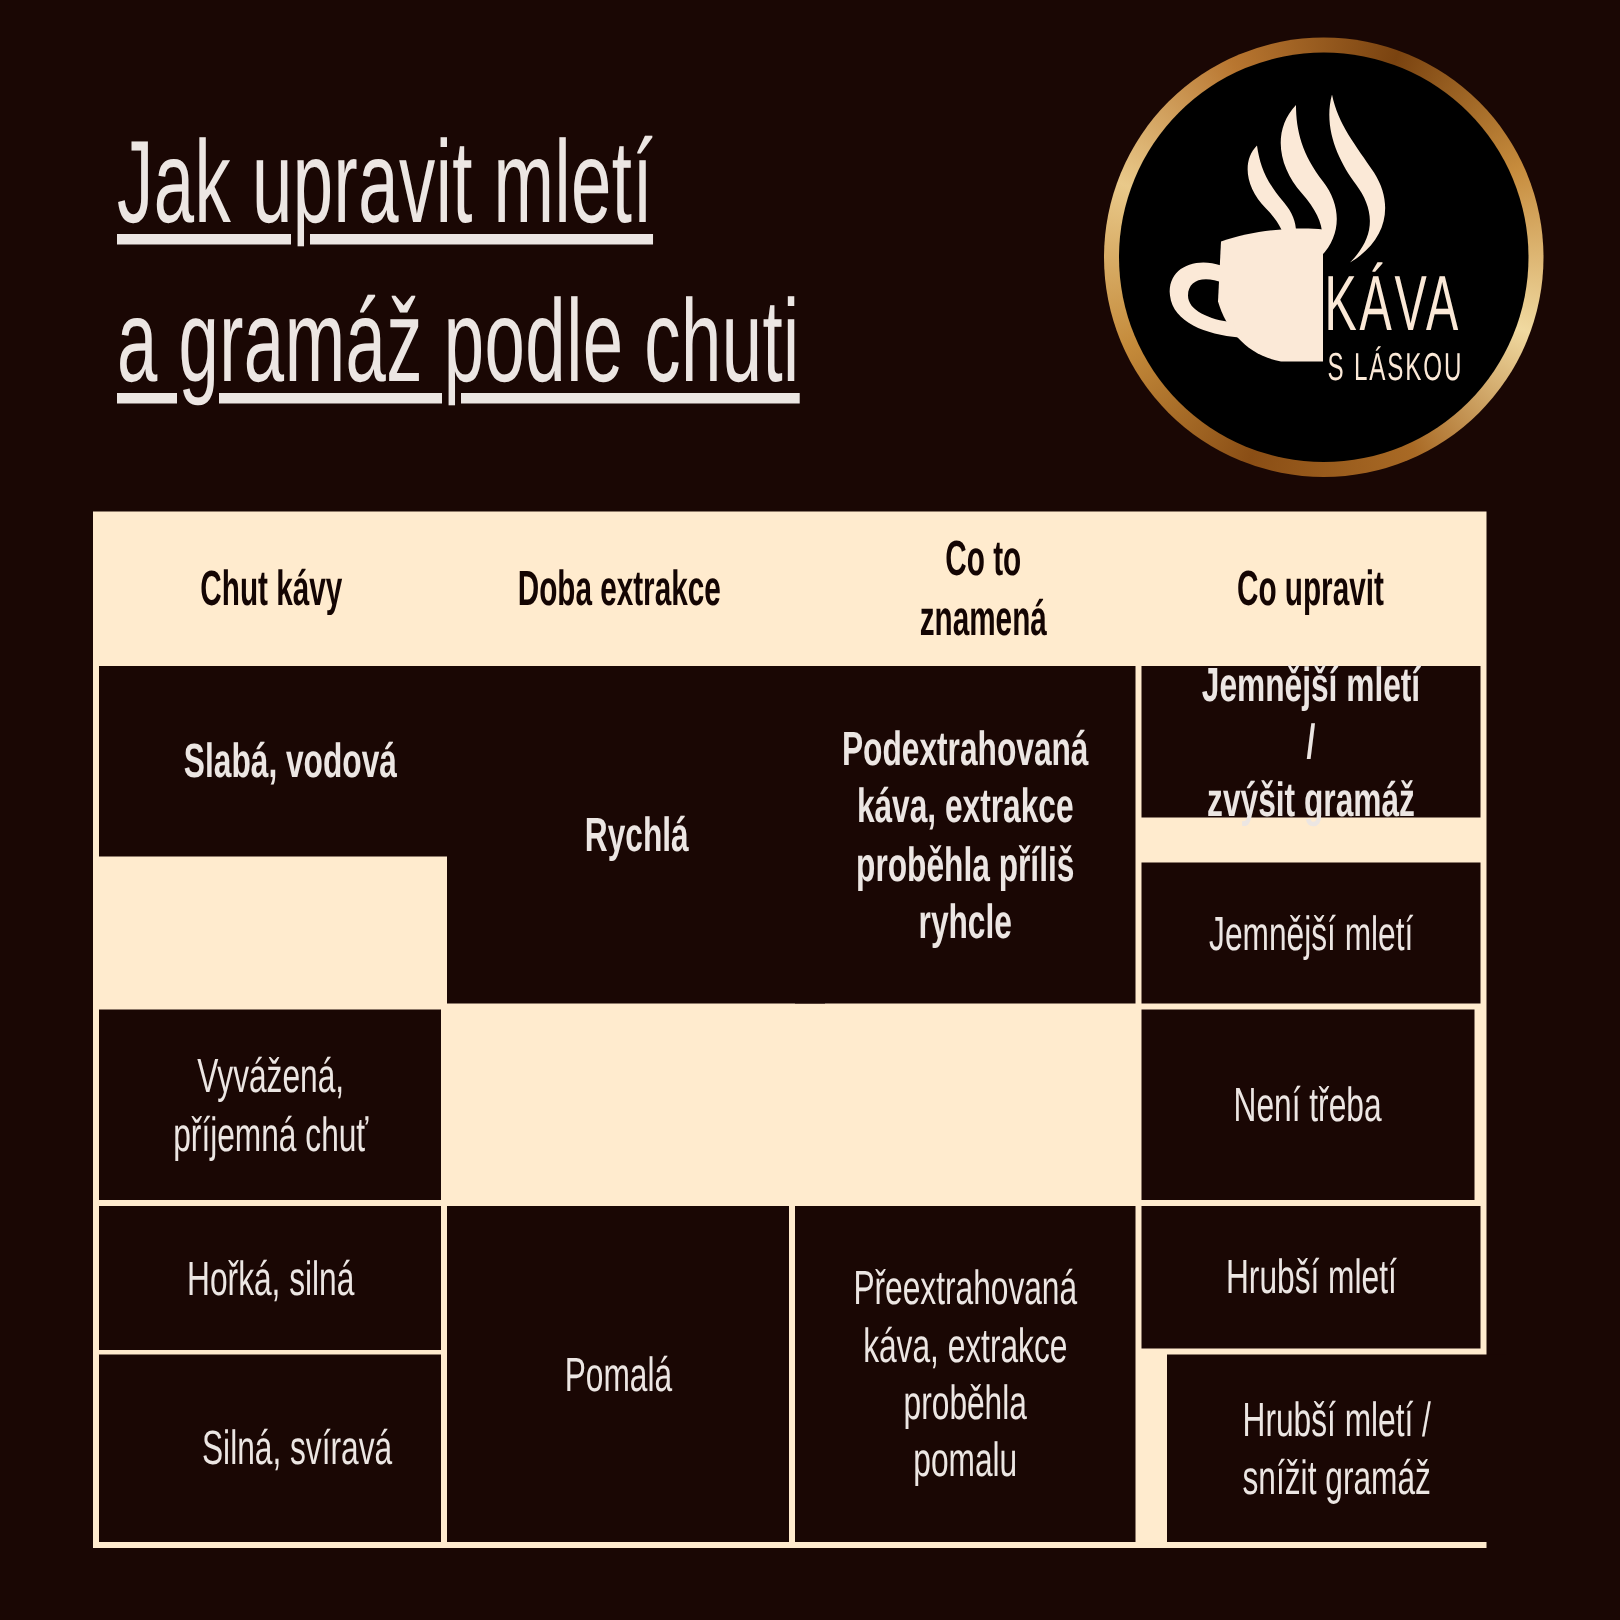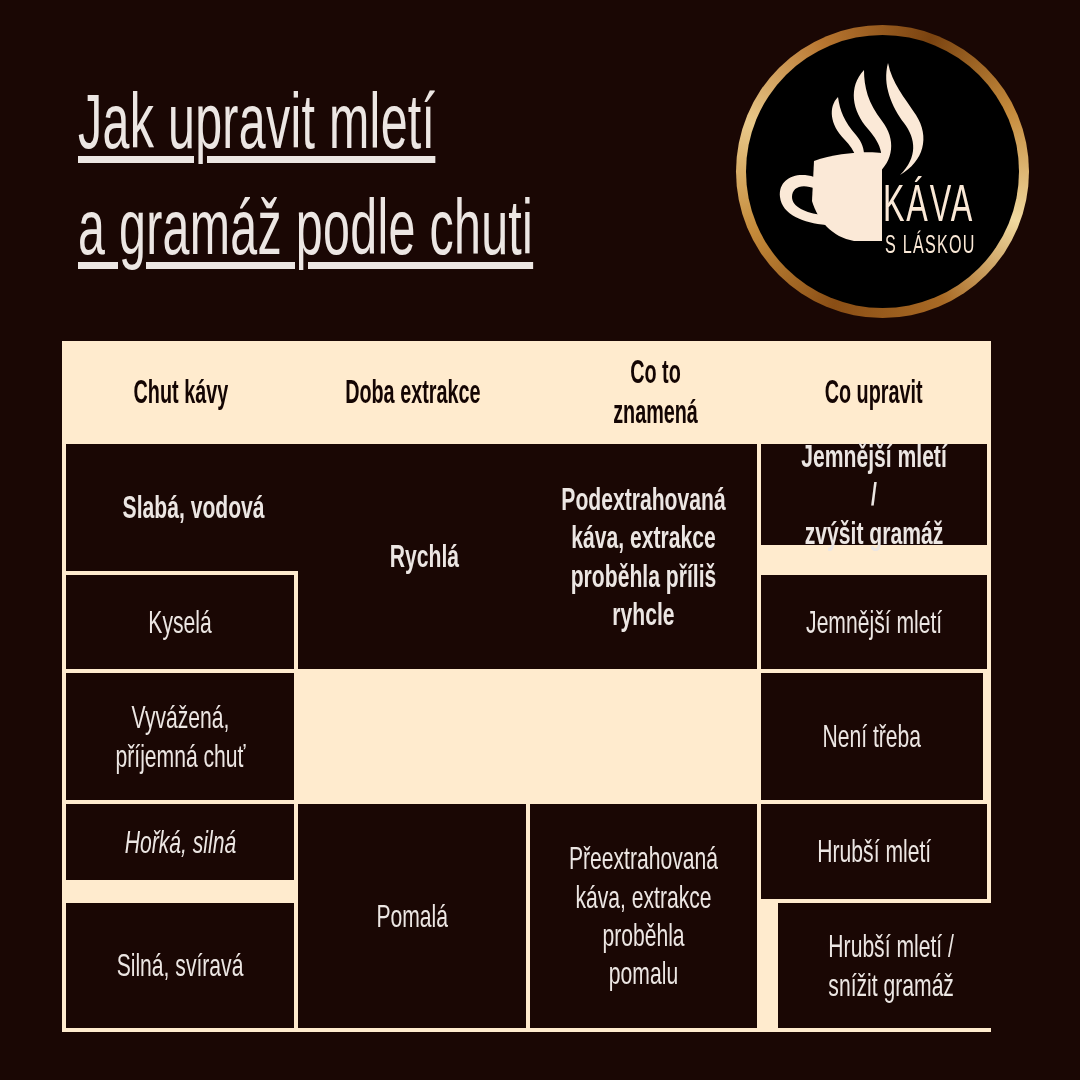--- a/index.html
+++ b/index.html
@@ -84,31 +84,28 @@
   <div class="hdr-cell" style="left:479px;width:229px;text-align:center;">
     <span class="txt">Co to znamená</span>
   </div>
   <div class="hdr-cell" style="left:699px;width:226px;">
     <span class="txt">Co upravit</span>
   </div>
 
   <div class="cell bold" style="left:4px;top:103px;width:256px;height:127px;">
     <span class="txt">Slabá, vodová</span>
   </div>
-  <div class="cell" style="left:4px;top:234px;width:228px;height:94px;">
-    <span class="txt">Kyselá</span>
-  </div>
   <div class="cell" style="left:4px;top:332px;width:228px;height:127px;">
     <span class="txt">Vyvážená,
 příjemná chuť</span>
   </div>
-  <div class="cell" style="left:4px;top:463px;width:228px;height:76px;font-style:italic;">
+  <div class="cell" style="left:4px;top:463px;width:228px;height:96px;">
     <span class="txt">Hořká, silná</span>
   </div>
-  <div class="cell" style="left:4px;top:562px;width:228px;height:125px;">
+  <div class="cell" style="left:4px;top:562px;width:228px;height:125px;justify-content:flex-end;">
     <span class="txt">Silná, svíravá</span>
   </div>
 
   <div class="cell bold" style="left:236px;top:103px;width:252px;height:225px;align-items:center;">
     <span class="txt">Rychlá</span>
   </div>
   <div class="cell" style="left:236px;top:463px;width:228px;height:224px;">
     <span class="txt">Pomalá</span>
   </div>
 

